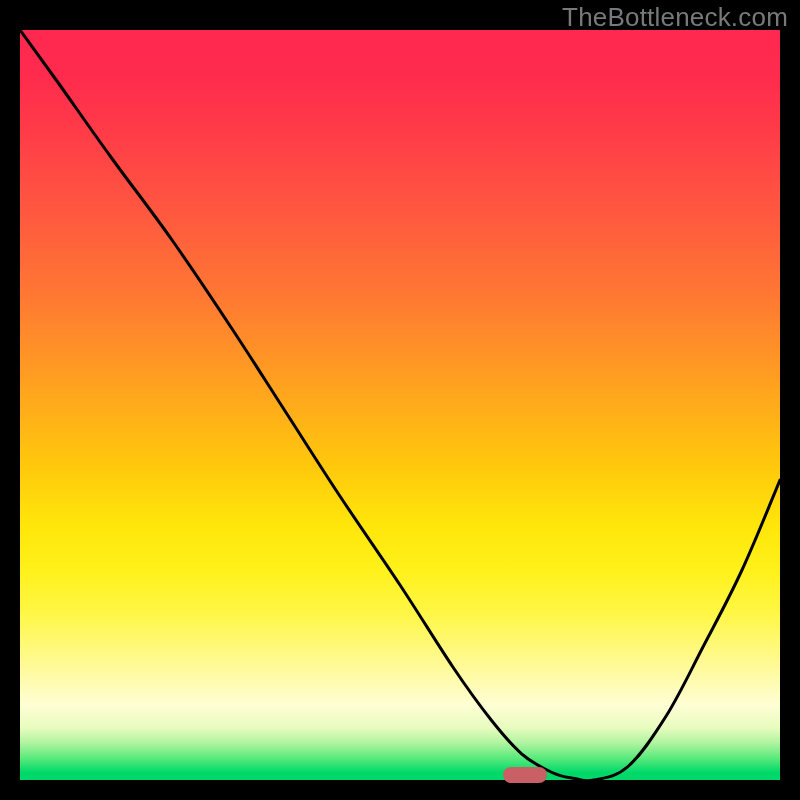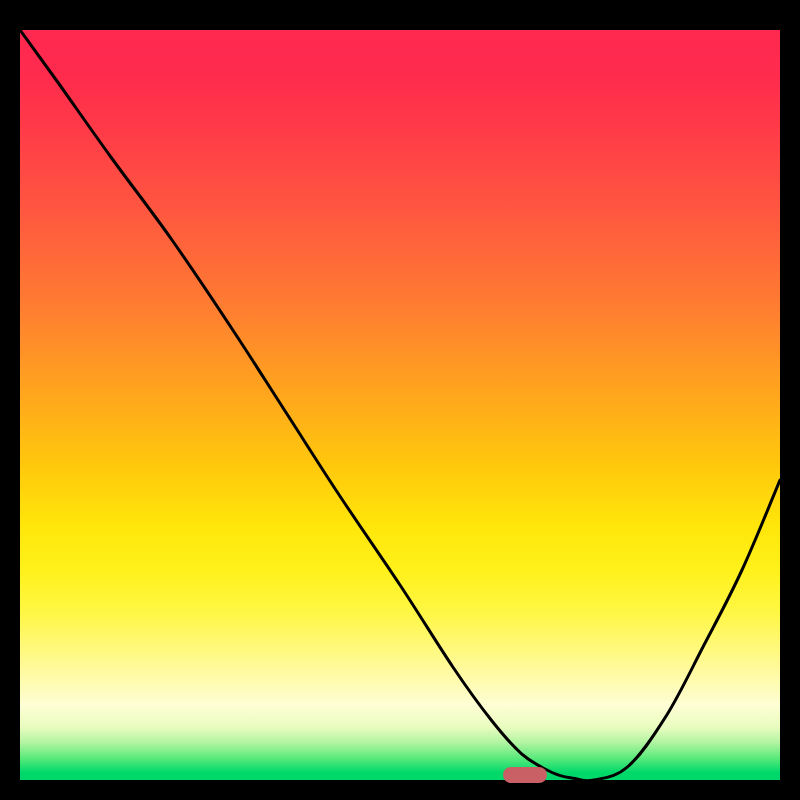--- a/index.html
+++ b/index.html
@@ -60,20 +60,21 @@
     background: #c86066;
     border-radius: 8px;
     left: 0; top: 0;
     transform: translate(-50%, -50%);
   }
 </style>
 </head>
 <body>
 
 <div class="frame">
+  <div class="watermark">TheBottleneck.com</div>
 
   <div class="plot-area">
     <svg class="lines" viewBox="0 0 760 750">
       <path fill="none" stroke="#000" stroke-width="3" stroke-linejoin="round" stroke-linecap="round" d="M 0.0 0.0 C 6.8 9.4, 21.6 29.6, 38.0 52.5 C 54.4 75.5, 70.7 99.2, 91.2 127.5 C 111.7 155.8, 130.1 178.9, 152.0 210.0 C 173.9 241.1, 192.3 268.9, 212.8 300.0 C 233.3 331.1, 246.8 352.8, 266.0 382.5 C 285.2 412.2, 298.7 433.9, 319.2 465.0 C 339.7 496.1, 359.5 524.0, 380.0 555.0 C 400.5 586.0, 416.8 613.2, 433.2 637.5 C 449.6 661.8, 458.9 674.5, 471.2 690.0 C 483.5 705.5, 490.7 714.3, 501.6 723.8 C 512.5 733.2, 522.4 738.0, 532.0 742.5 C 541.6 747.0, 547.3 747.1, 554.8 748.5 C 562.3 749.9, 564.2 752.2, 573.8 750.0 C 583.4 747.8, 595.0 748.0, 608.0 736.5 C 621.0 725.0, 632.3 708.1, 646.0 686.3 C 659.7 664.4, 670.3 641.3, 684.0 615.0 C 697.7 588.7, 708.3 569.7, 722.0 540.0 C 735.7 510.3, 753.2 466.2, 760.0 450.0" id="curvePath"></path>
     </svg>
     <div class="marker" id="marker" style="left: 505.4px; top: 744.75px;"></div>
   </div>
 </div>
 
 </body></html>

